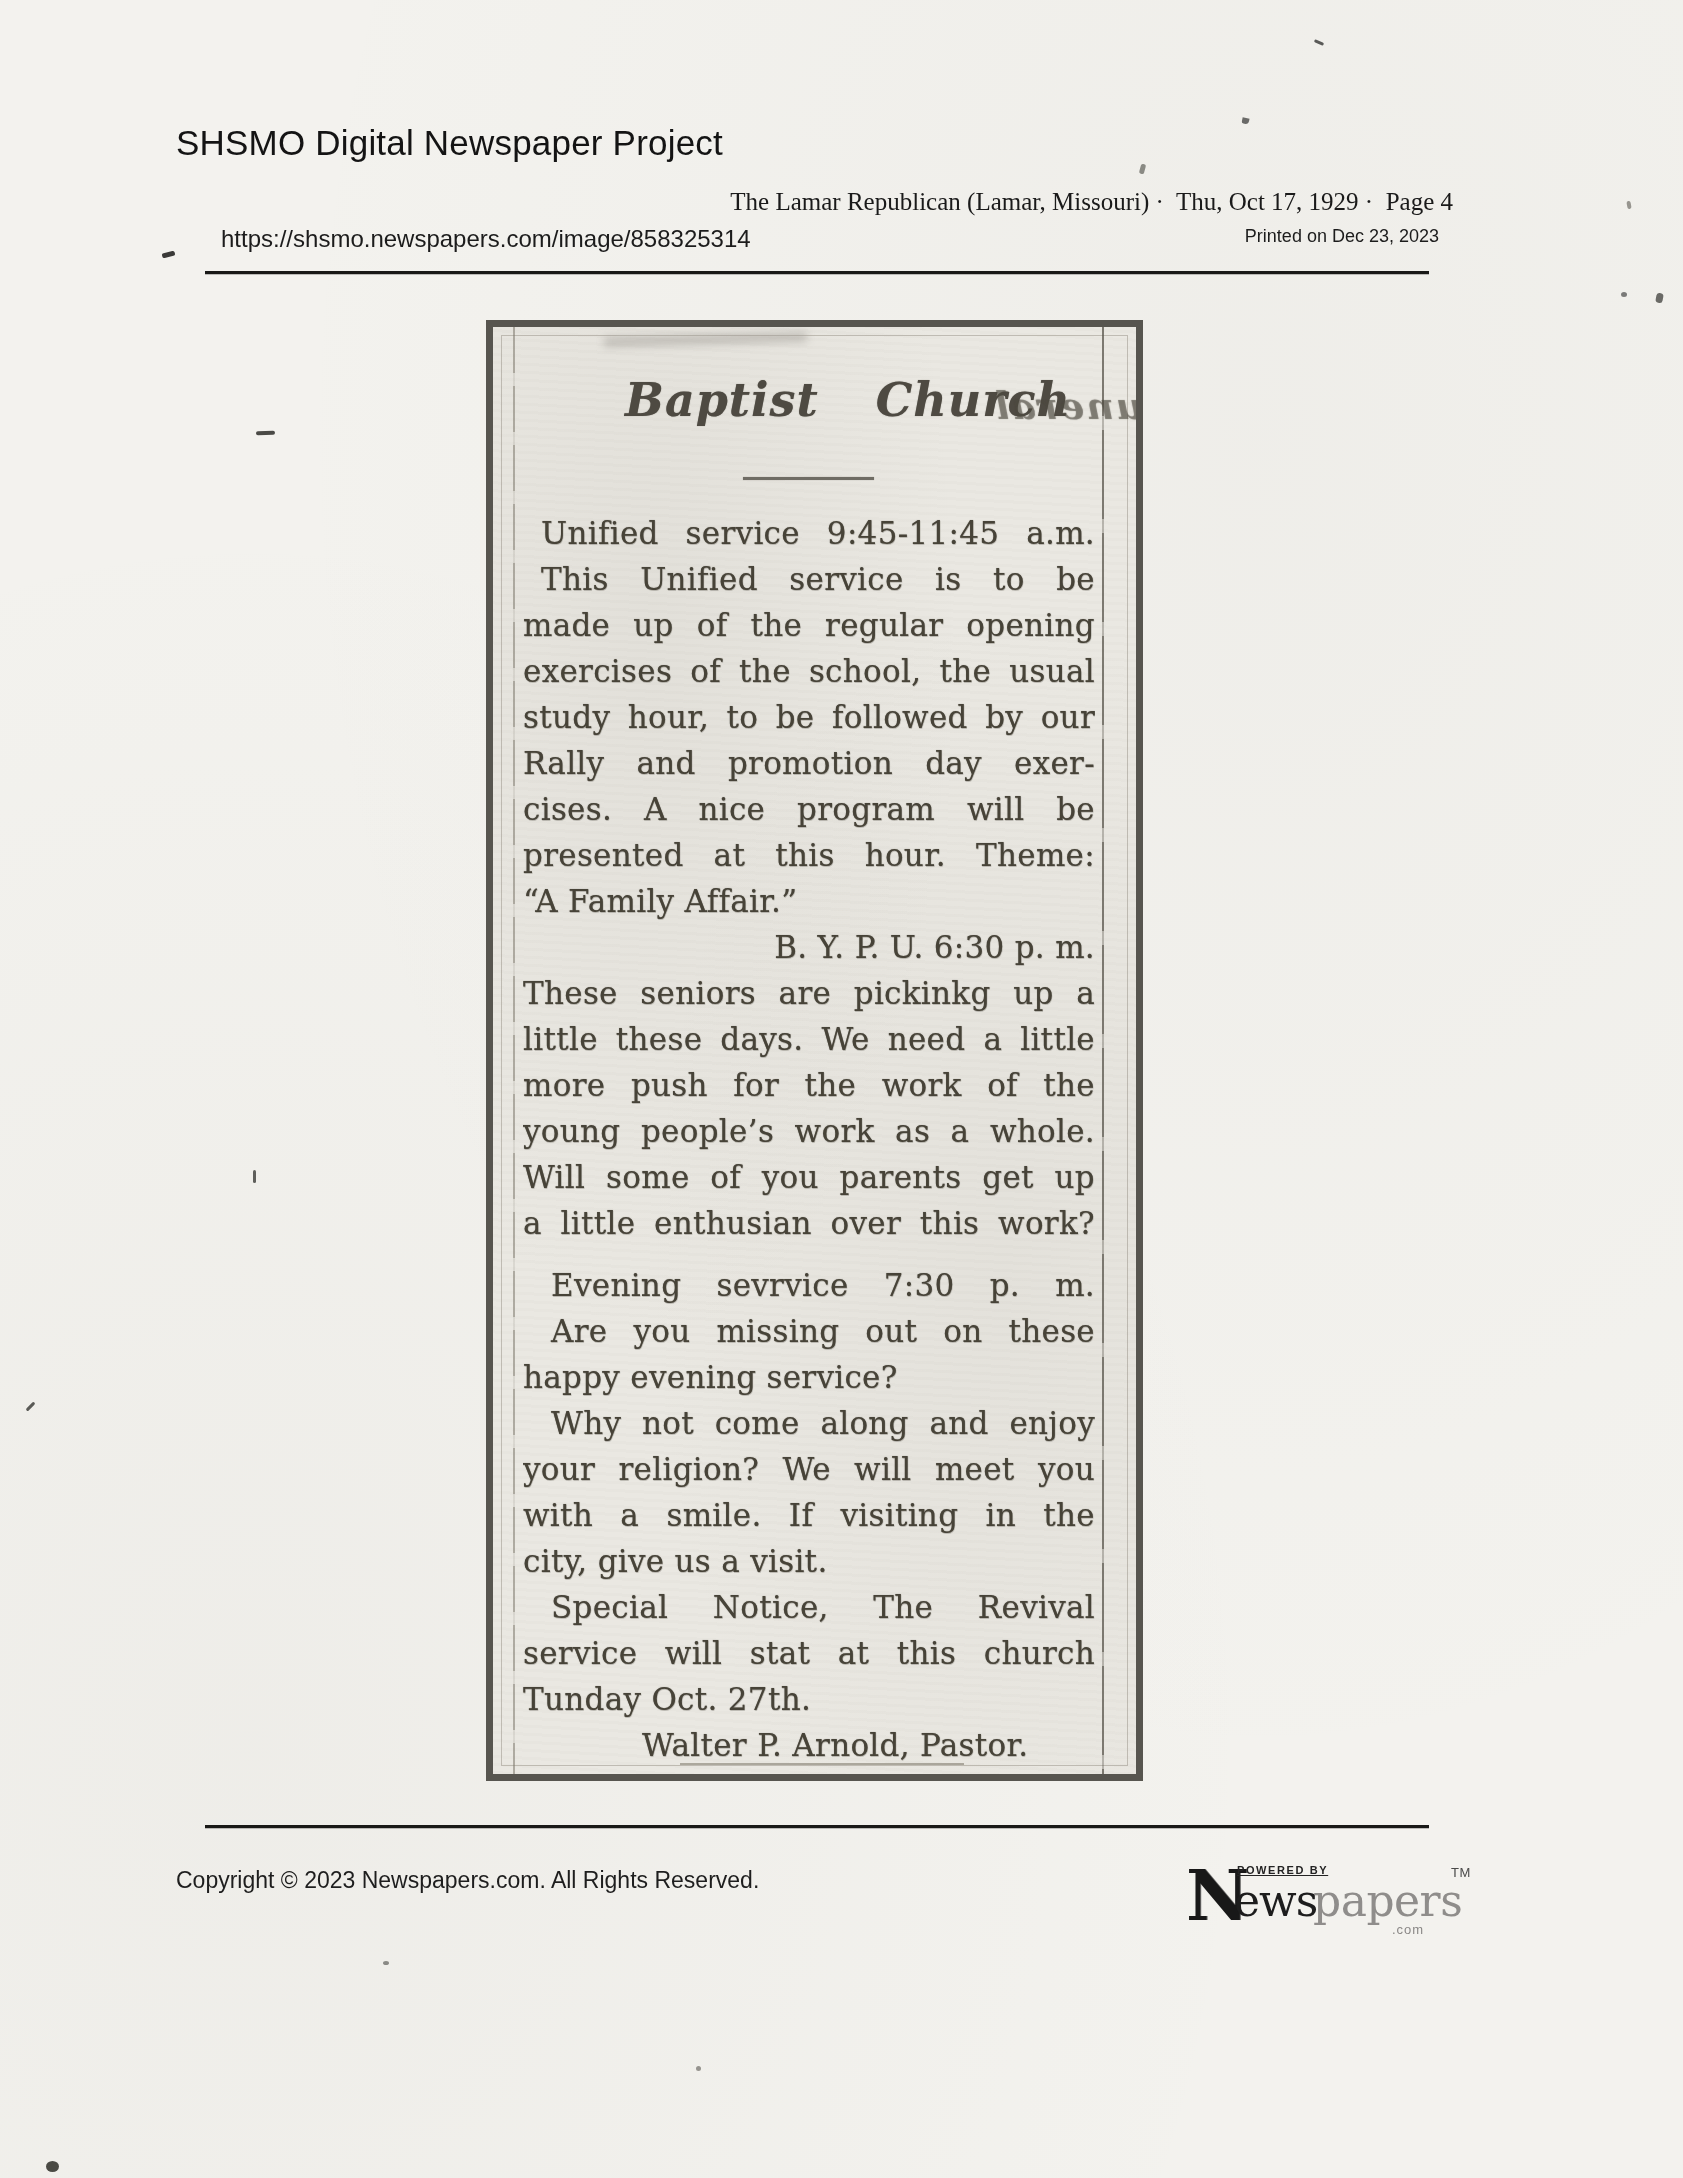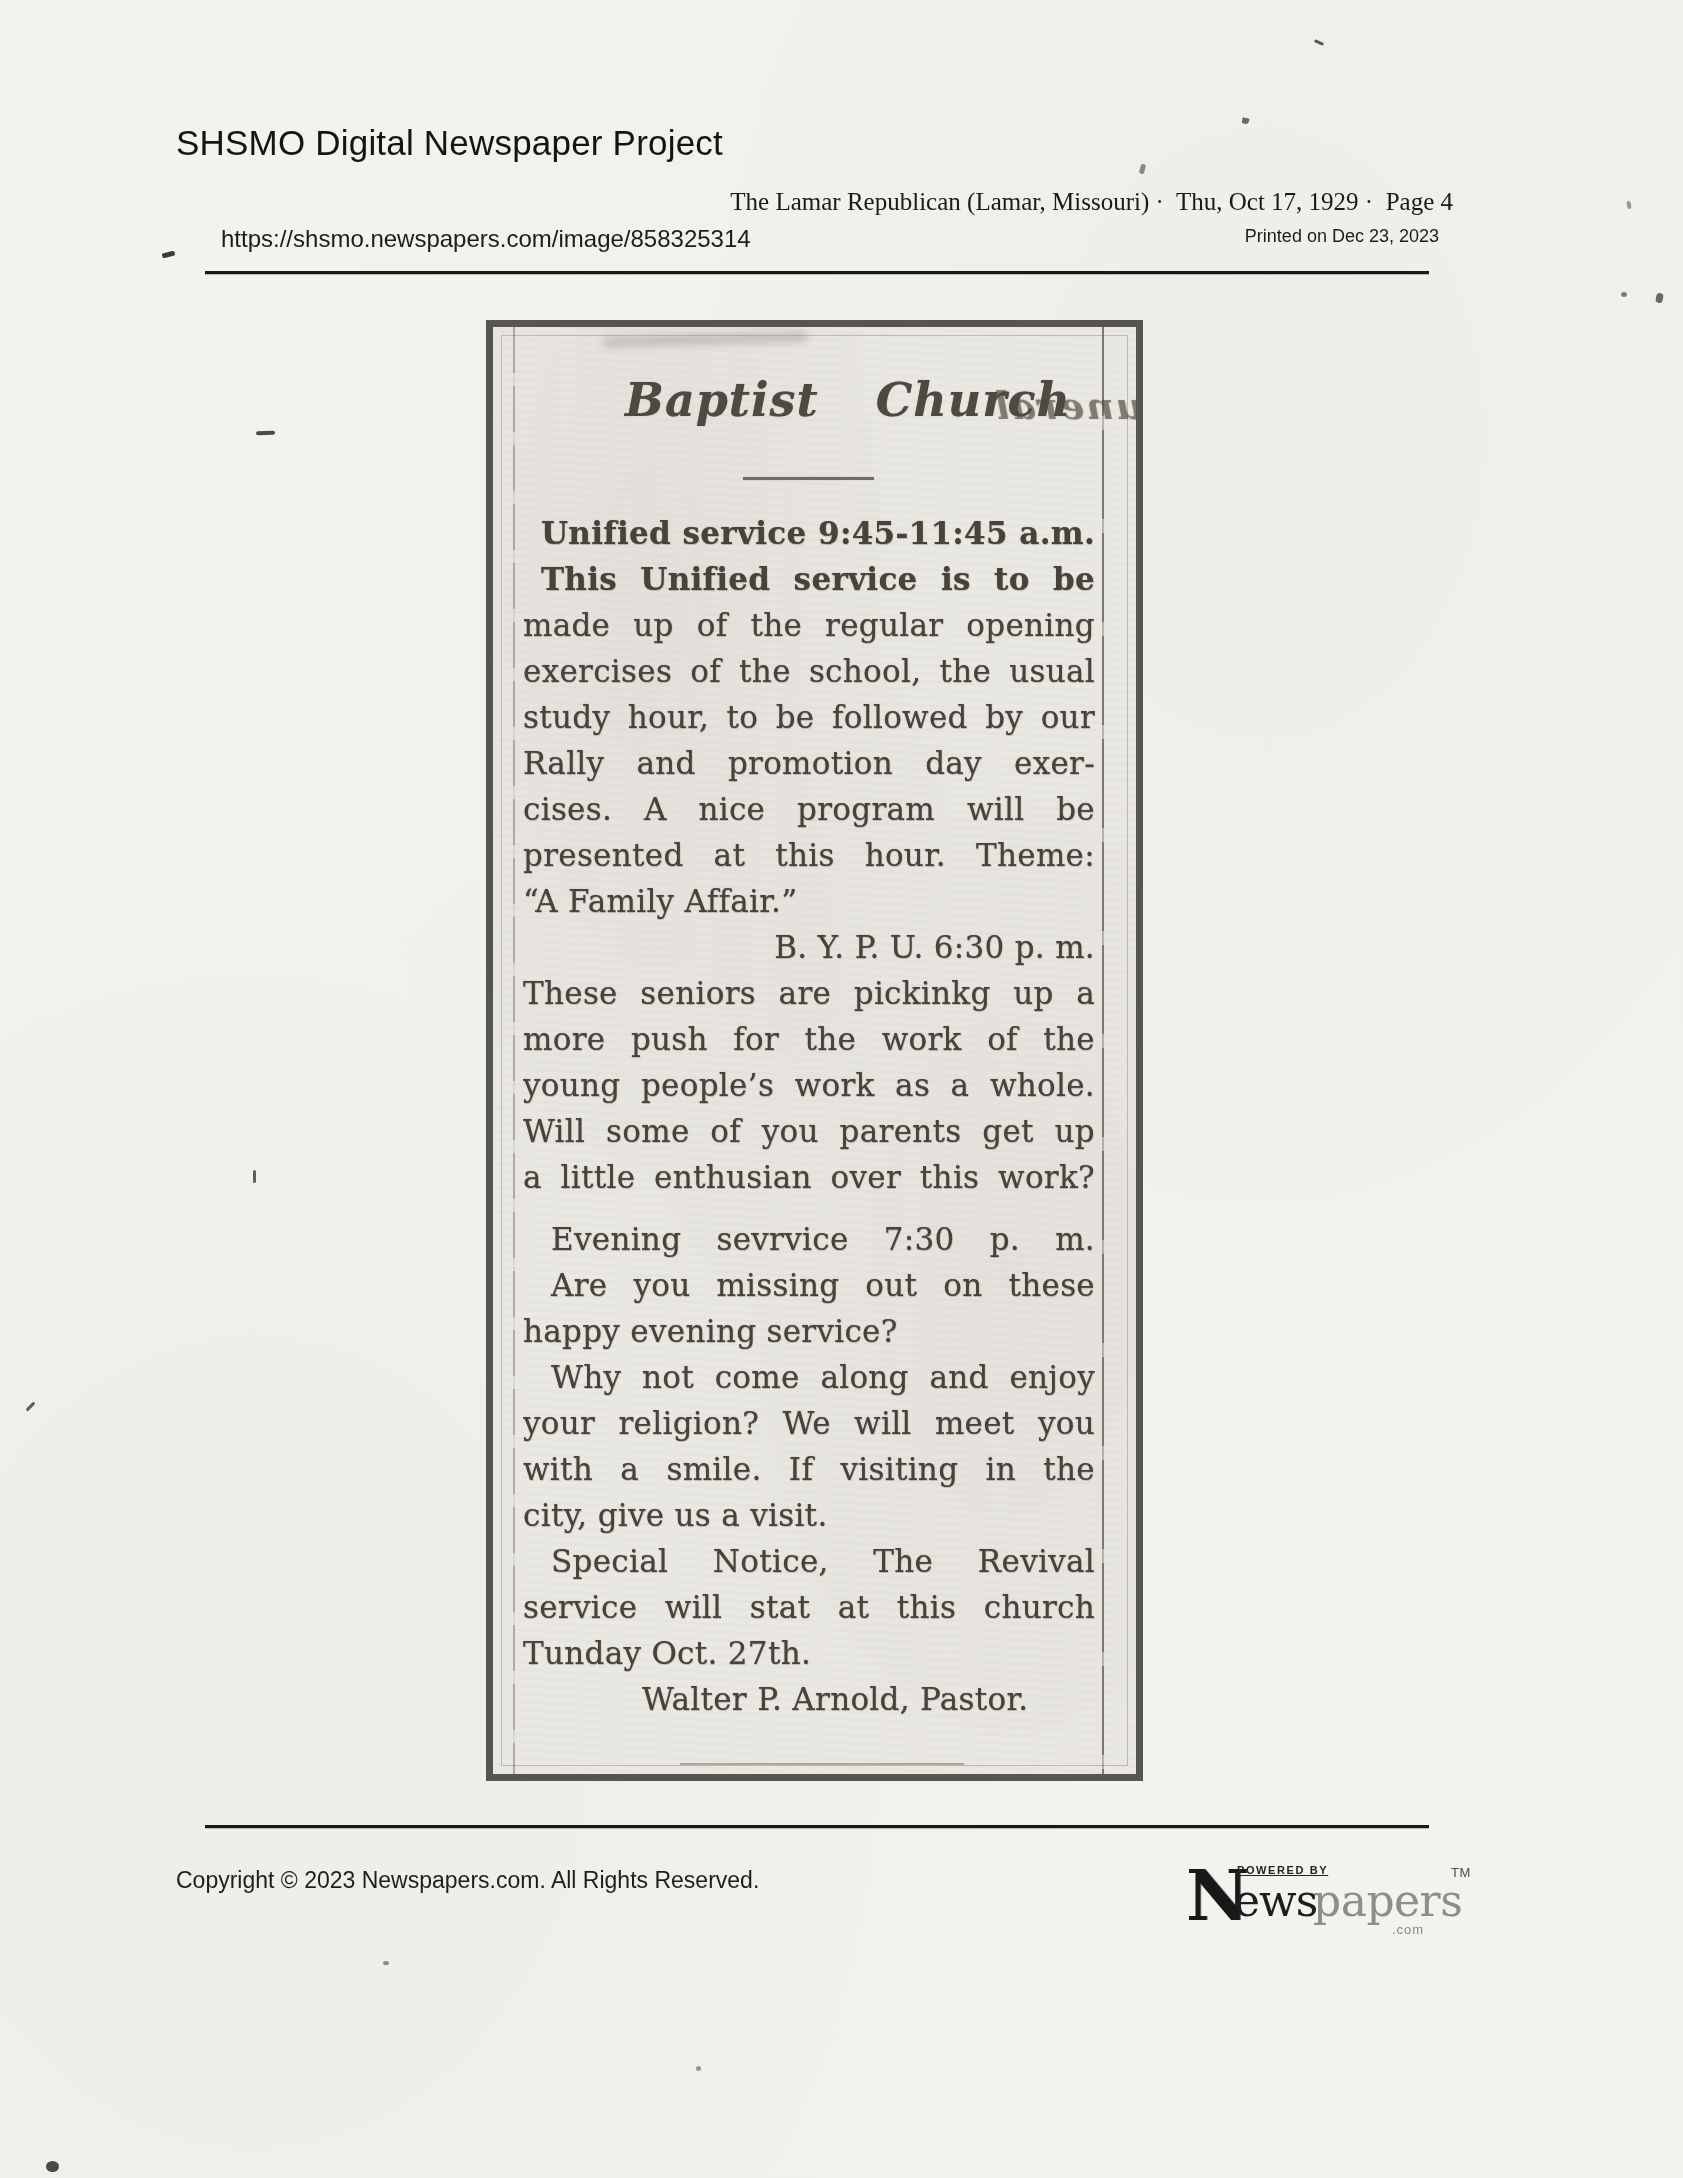--- a/index.html
+++ b/index.html
@@ -53,21 +53,21 @@
   }
   .clip-divider{position:absolute;left:250px;top:150px;width:131px;height:3px;background:#6f6c64;box-shadow:0 0 1px rgba(111,108,100,.8);}
   .clip-text{position:absolute;left:30px;top:183px;width:572px;}
   .ln{
     height:46px;line-height:46px;
     font-family:"DejaVu Serif", serif;font-size:31px;color:#474338;
     letter-spacing:0.3px;white-space:nowrap;
     text-shadow:0 0 1px rgba(70,66,56,.55), 0.5px 0.5px 0 rgba(70,66,56,.22);
   }
   .ln.j{white-space:normal;text-align:justify;text-align-last:justify;text-justify:inter-word;overflow:hidden;}
-  .ln.i1{padding-left:18px;font-weight:bold;}
+  .ln.i1{padding-left:18px;}
   .ln.i2{padding-left:28px;text-align:right;}
   .ln.i3{padding-left:119px;}
   .ln.pb{margin-top:16px;}
   .clip-endrule{position:absolute;left:187px;top:1436px;width:284px;height:2px;background:rgba(120,114,100,.55);filter:blur(0.4px);}
   
   .copyright{position:absolute;left:176px;top:1867px;font-size:23px;color:#1e1e1e;}
   .logo{position:absolute;left:1186px;top:1861px;width:297px;height:89px;}
   .logo-n{position:absolute;left:0;top:0;font-family:"DejaVu Serif", serif;font-weight:800;font-size:69px;line-height:69px;color:#181818;text-shadow:1px 0 0 rgba(24,24,24,.6);}
   .logo-powered{position:absolute;left:51px;top:3px;font-size:11px;font-weight:bold;letter-spacing:1.6px;color:#232323;text-decoration:underline;}
   .logo-ews{position:absolute;left:48px;top:14px;font-family:"DejaVu Serif", serif;font-weight:normal;font-size:44px;line-height:51px;color:#1d1d1d;letter-spacing:-1px;}
@@ -118,20 +118,21 @@
       <div class="ln i1 j">This Unified service is to be</div>
       <div class="ln j">made up of the regular opening</div>
       <div class="ln j">exercises of the school, the usual</div>
       <div class="ln j">study hour, to be followed by our</div>
       <div class="ln j">Rally and promotion day exer-</div>
       <div class="ln j">cises. A nice program will be</div>
       <div class="ln j">presented at this hour. Theme:</div>
       <div class="ln">“A Family Affair.”</div>
       <div class="ln i2">B. Y. P. U. 6:30 p. m.</div>
       <div class="ln j">These seniors are pickinkg up a</div>
+      <div class="ln j">little these days. We need a little</div>
       <div class="ln j">more push for the work of the</div>
       <div class="ln j">young people’s work as a whole.</div>
       <div class="ln j">Will some of you parents get up</div>
       <div class="ln j">a little enthusian over this work?</div>
       <div class="ln i2 j pb">Evening sevrvice 7:30 p. m.</div>
       <div class="ln i2 j">Are you missing out on these</div>
       <div class="ln">happy evening service?</div>
       <div class="ln i2 j">Why not come along and enjoy</div>
       <div class="ln j">your religion? We will meet you</div>
       <div class="ln j">with a smile. If visiting in the</div>

